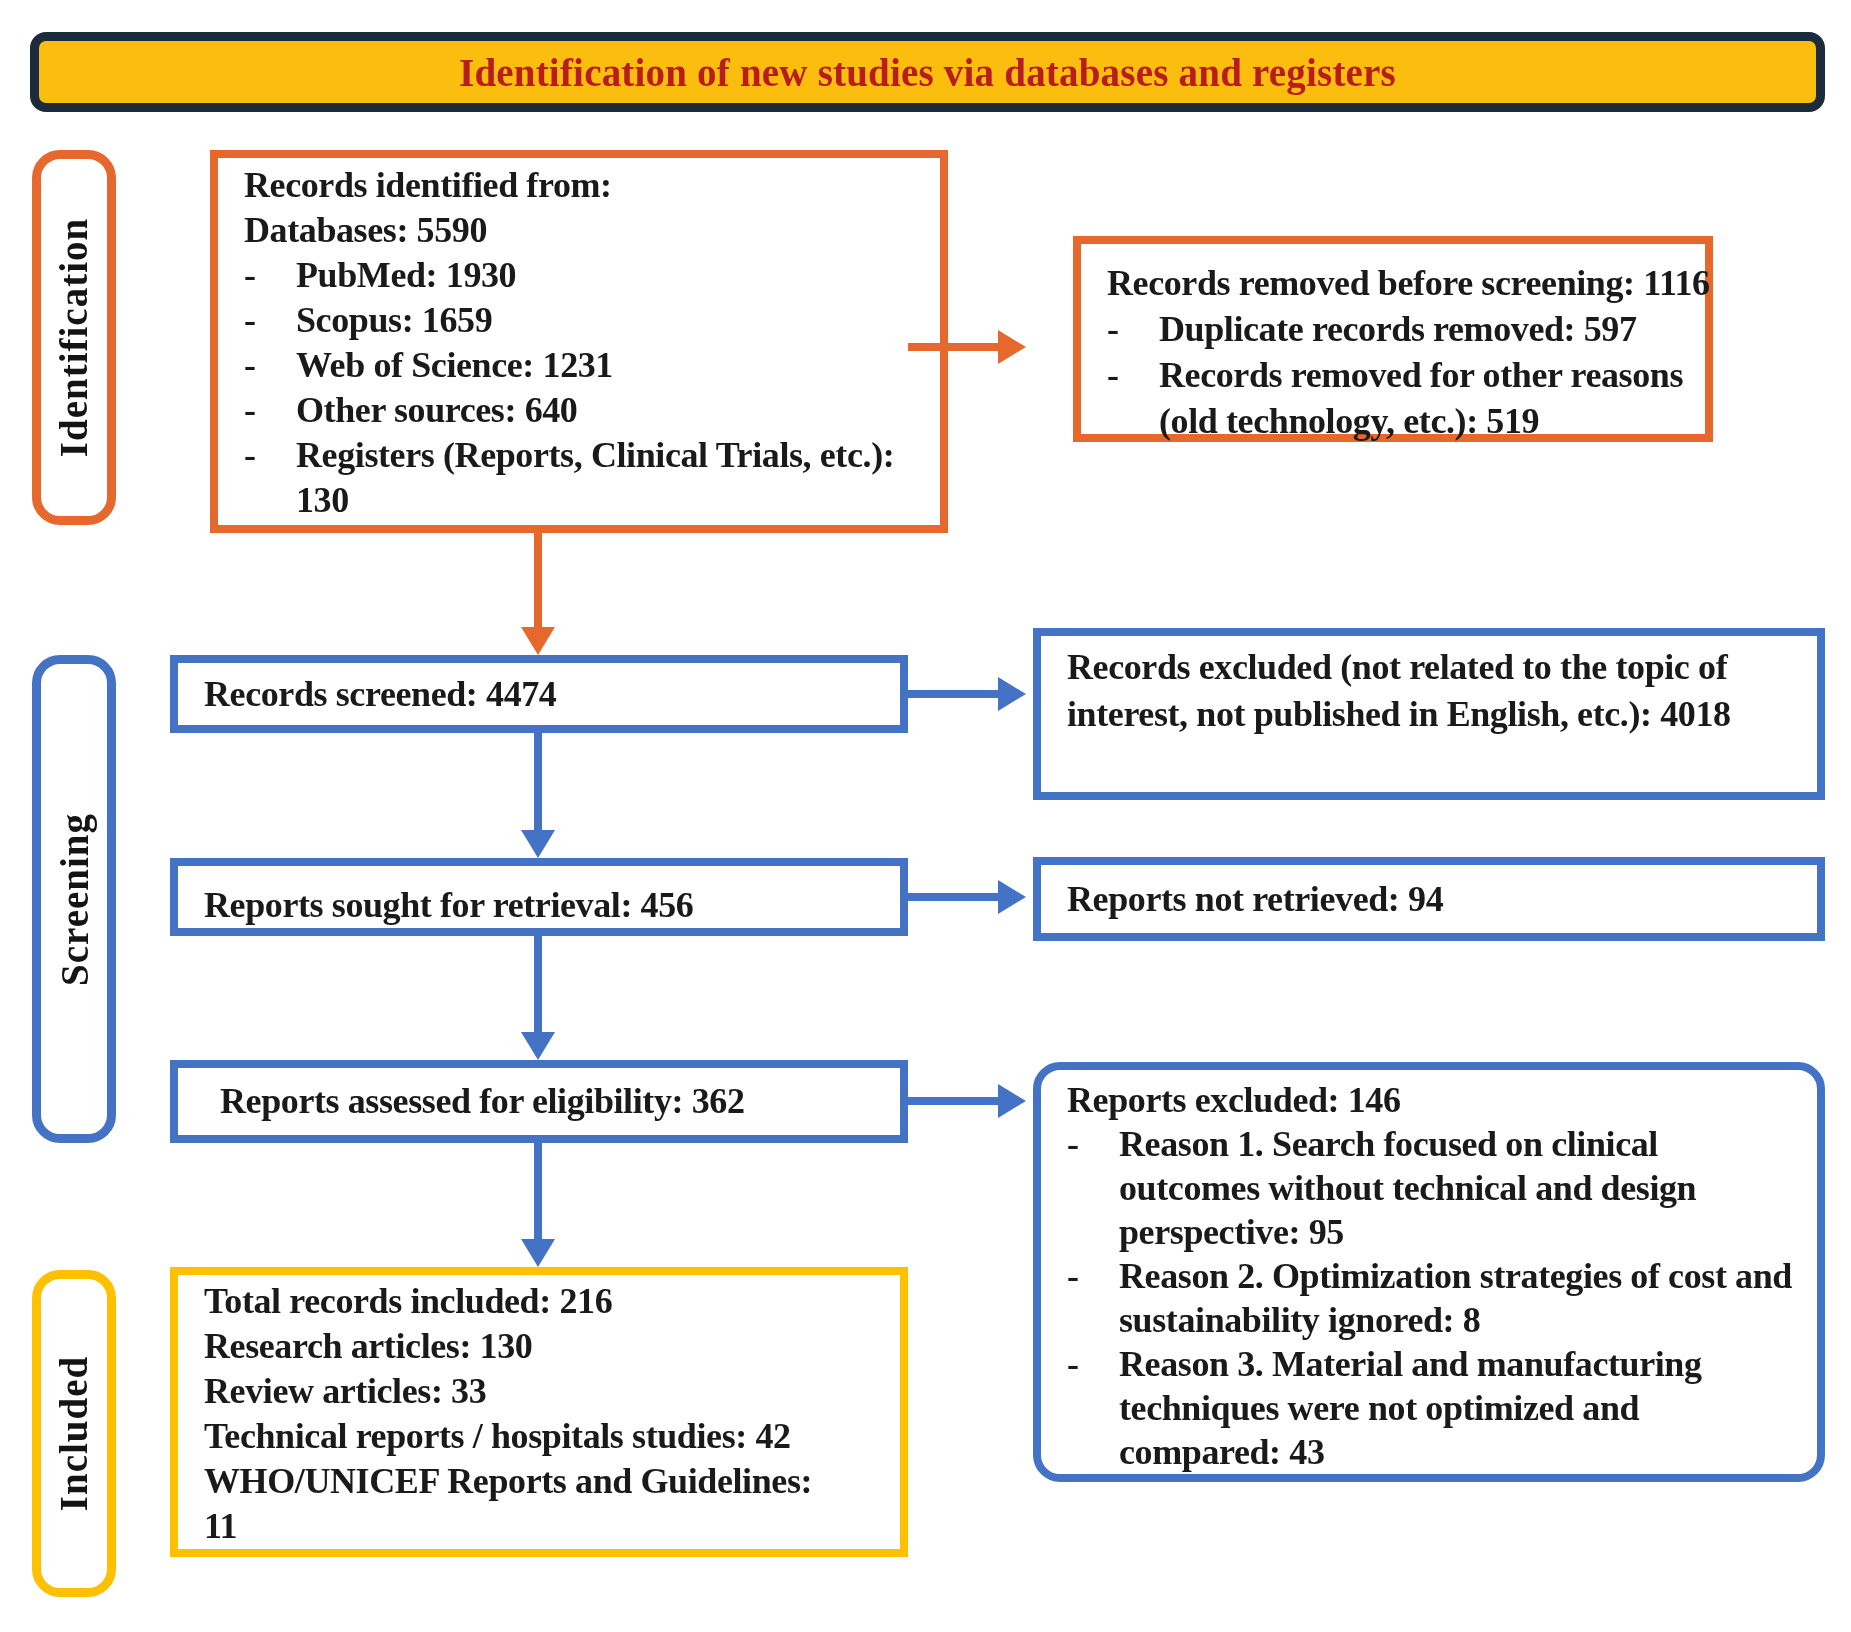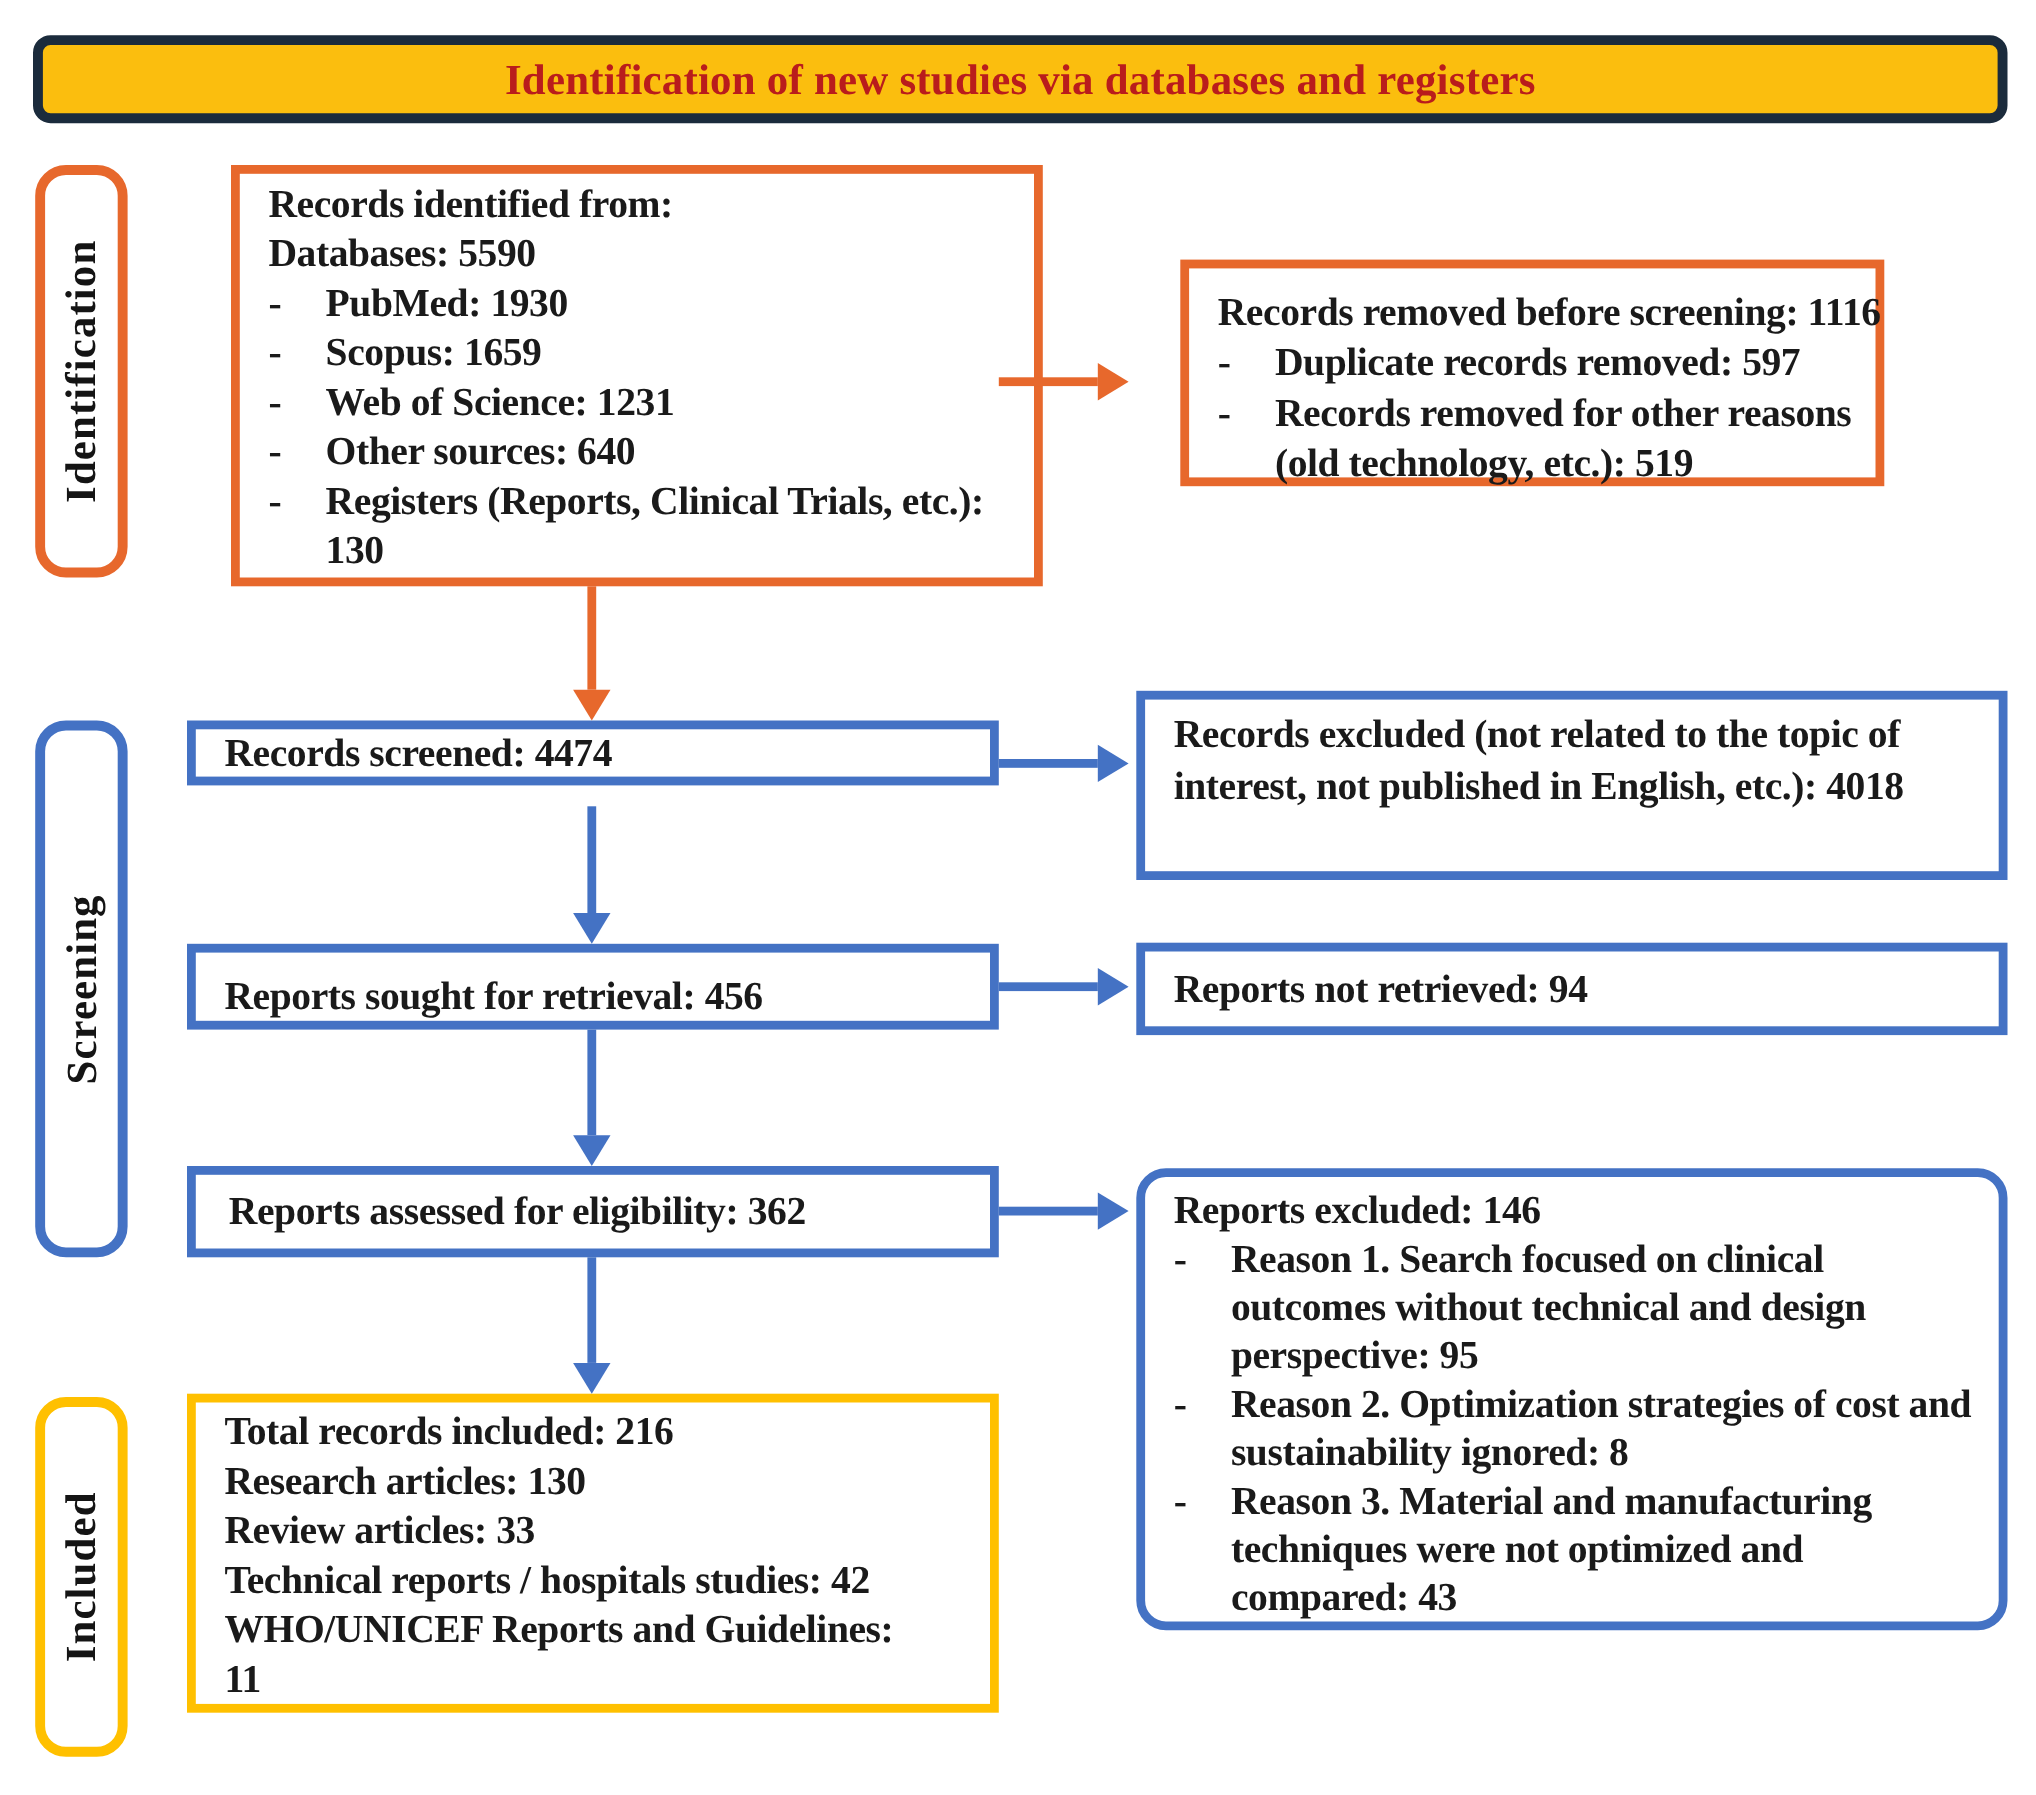--- a/index.html
+++ b/index.html
@@ -43,23 +43,23 @@
   
   .box {
     position:absolute; box-sizing:border-box; background:#ffffff;
     font-size:36px; line-height:45px; letter-spacing:-0.4px;
   }
   .b-orange { border:8px solid #E7682C;margin-left:40px; }
   .b-blue   { border:8px solid #4472C4; }
   .b-gold   { border:8px solid #FFC000; }
 
   .box1  { left:170px; top:150px;  width:738px; height:383px; padding:5px 20px 0 26px; }
-  .box2  { left:170px; top:655px;  width:738px; height:59px;  display:flex; align-items:center; padding-left:26px; white-space:nowrap; }
+  .box2  { left:170px; top:655px;  width:738px; height:78px;  display:flex; align-items:center; padding-left:26px; white-space:nowrap; }
   .box3  { left:170px; top:858px;  width:738px; height:78px;  display:flex; align-items:flex-end; padding-left:26px; white-space:nowrap; }
-  .box4  { left:170px; top:1060px; width:738px; height:83px;  display:flex; align-items:center; padding-left:30px; white-space:nowrap; }
+  .box4  { left:170px; top:1060px; width:738px; height:83px;  display:flex; align-items:center; padding-left:42px; white-space:nowrap; }
   .box5  { left:170px; top:1267px; width:738px; height:290px; padding:4px 20px 0 26px; }
 
   .rbox1 { left:1033px; top:236px;  width:640px; height:206px; padding:16px 20px 0 26px; line-height:46px; }
   .rbox2 { left:1033px; top:628px;  width:792px; height:172px; padding:8px 24px 0 26px;  line-height:47px; }
   .rbox3 { left:1033px; top:857px;  width:792px; height:84px;  display:flex; align-items:center; padding-left:26px; white-space:nowrap; }
   .rbox4 { left:1033px; top:1062px; width:792px; height:420px; padding:8px 20px 0 26px;  line-height:44px;border-radius:27px; }
 
   .line { display:block; }
   .nowrap { white-space:nowrap; }
   .whoLine { max-width:620px; }

